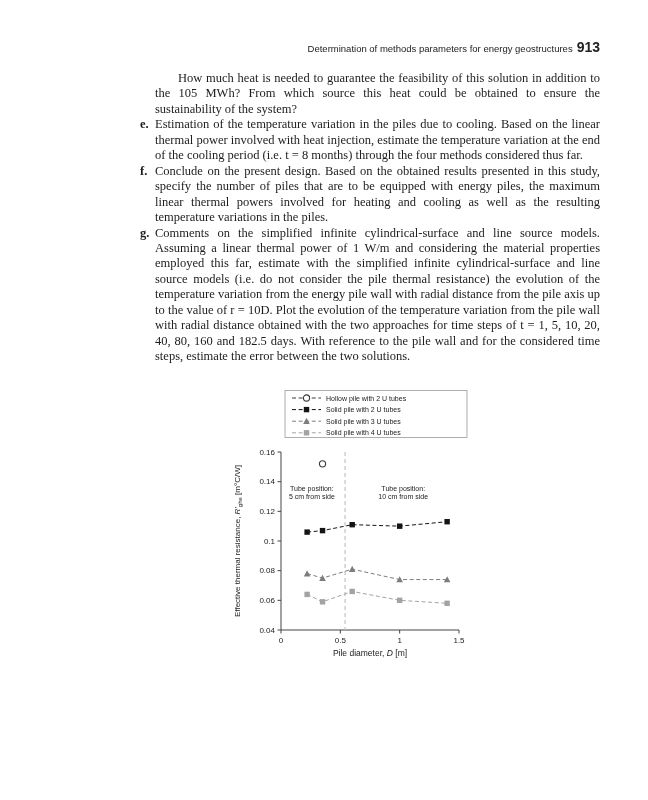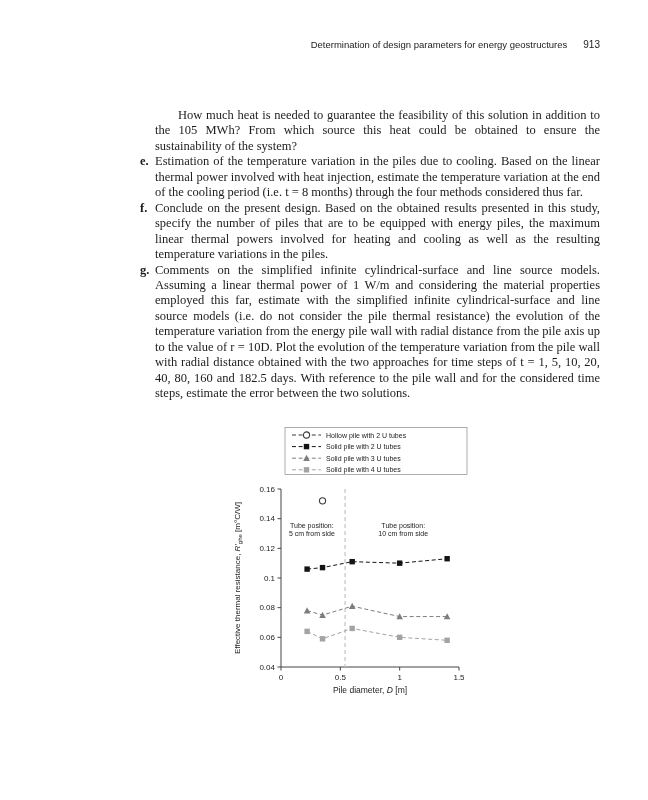--- a/index.html
+++ b/index.html
@@ -1,36 +1,36 @@
 <!DOCTYPE html>
 <html><head>
 <meta charset="utf-8">
 <style>
   * { margin:0; padding:0; box-sizing:border-box; }
   html,body { width:648px; height:800px; }
   body { background:#ffffff; font-family:"Liberation Serif", serif; color:#1c1c1c; position:relative; overflow:hidden; }
 
   .header { position:absolute; top:39px; left:0; right:48px; text-align:right;
             font-family:"Liberation Sans", sans-serif; font-size:9.5px; color:#222; }
-  .header .page-number { font-weight:normal; margin-left:16px; font-size:10px; }
+  .header .page-number { font-weight:bold; margin-left:4px; font-size:14px; }
 
   .content { position:absolute; left:141px; top:71px; width:459px;
              font-size:12.5px; line-height:15.45px; text-align:justify; }
-  .intro { margin-left:14px; text-indent:23px;margin-top:37px; }
+  .intro { margin-left:14px; text-indent:23px; }
   .list-item { position:relative; padding-left:14px; }
   .list-item .marker { position:absolute; left:-1px; top:0; font-weight:bold; }
 
   figure { margin:24px 0 0 88px; width:248px; }
   svg text { font-family:"Liberation Sans", sans-serif; fill:#222; }
 </style>
 </head>
 <body>
 
 <div class="header">
-  <span class="running-title">Determination of design parameters for energy geostructures</span><span class="page-number">913</span>
+  <span class="running-title">Determination of methods parameters for energy geostructures</span><span class="page-number">913</span>
 </div>
 
 <div class="content">
   <p class="intro">How much heat is needed to guarantee the feasibility of this solution in addition to the 105 MWh? From which source this heat could be obtained to ensure the sustainability of the system?</p>
 
   <div class="list-item">
     <span class="marker">e.</span>
     <p>Estimation of the temperature variation in the piles due to cooling. Based on the linear thermal power involved with heat injection, estimate the temperature variation at the end of the cooling period (i.e. t = 8 months) through the four methods considered thus far.</p>
   </div>
 

